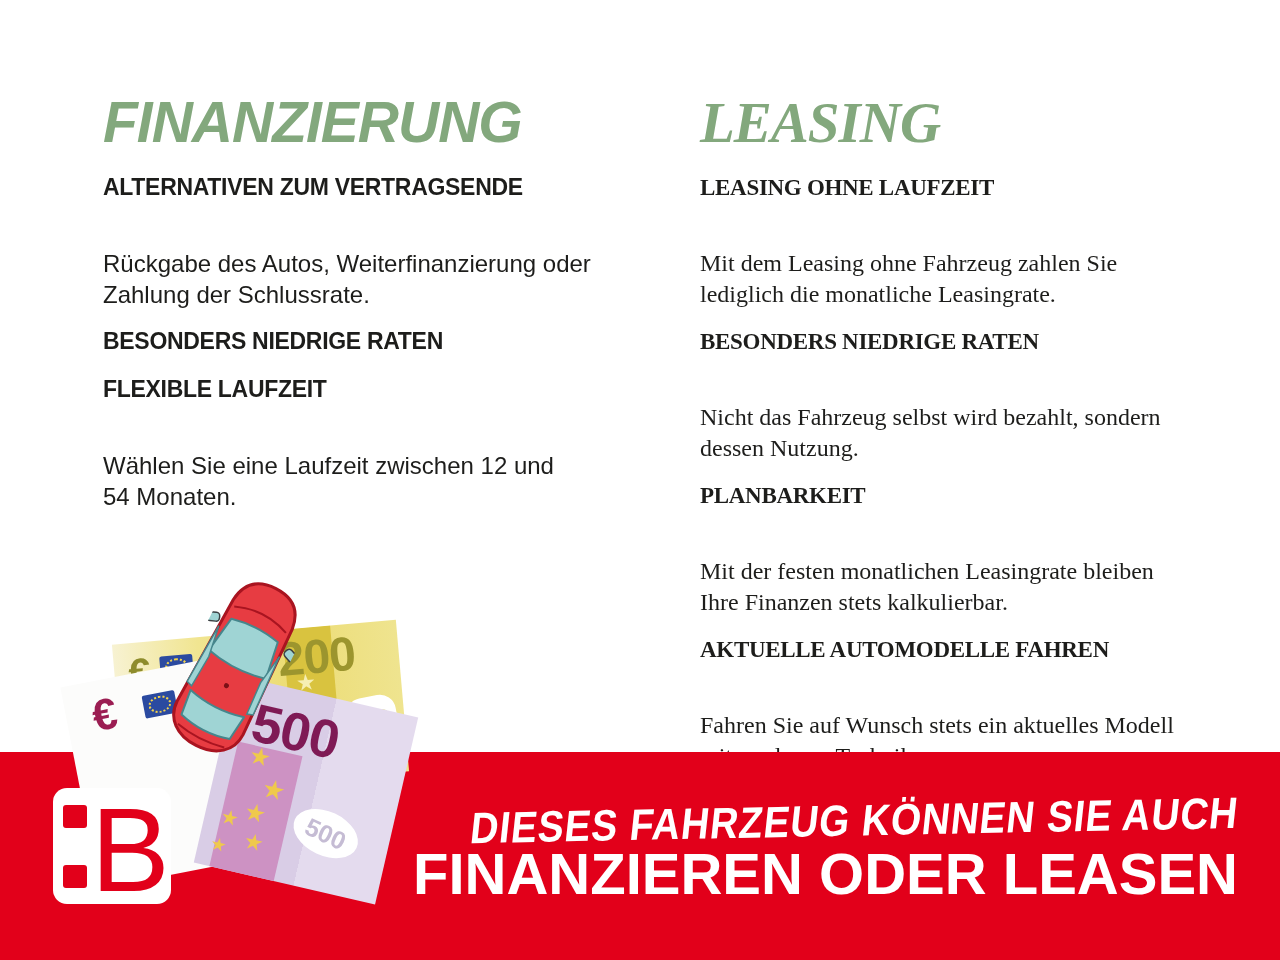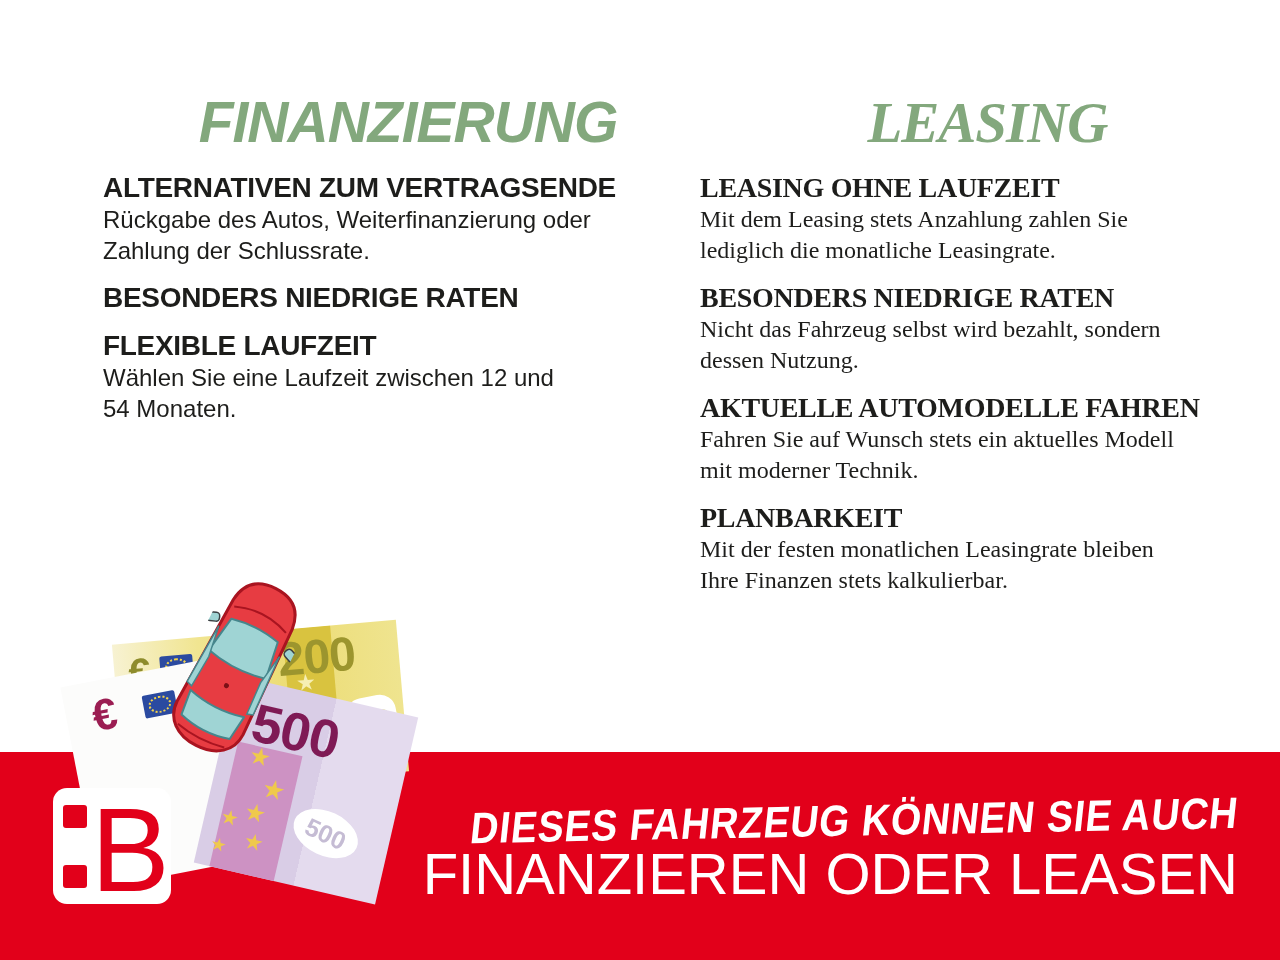--- a/index.html
+++ b/index.html
@@ -6,33 +6,33 @@
   .page{
     position:relative;width:1280px;height:960px;overflow:hidden;background:#ffffff;
     font-family:"Liberation Sans",sans-serif;color:#1d1d1b;
   }
   
   .col{position:absolute;top:94px;}
   .col-left{left:103px;width:610px;}
   .col-right{left:700px;width:575px;font-family:Liberation Serif, serif;}
   .green-heading{
     margin:0 0 20px 0;font-size:57px;line-height:1.0;font-weight:bold;font-style:italic;
-    color:#83a87d;letter-spacing:-1px;text-align:center;
+    color:#83a87d;letter-spacing:-1px;
   }
   .section{margin-bottom:15px;}
-  .section-title{font-size:28px;line-height:33px;font-weight:bold;letter-spacing:-0.3px;color:#1d1d1b;margin-top:6px;}
-  .section-body{font-size:24px;line-height:31px;color:#1d1d1b;white-space:pre-line;}
+  .section-title{font-size:23px;line-height:33px;font-weight:bold;letter-spacing:-0.3px;color:#1d1d1b;margin-top:6px;}
+  .section-body{font-size:24px;line-height:31px;color:#1d1d1b;white-space:pre-line;margin-top:44px;}
   
   .banner{position:absolute;left:0;top:752px;width:1280px;height:208px;background:#e2001a;z-index:1;}
   .banner-text{position:absolute;right:42px;top:38px;text-align:right;color:#ffffff;}
   .banner-line1{
     font-size:44px;line-height:1.05;font-weight:bold;letter-spacing:1px;
     transform:skewX(-7deg) scaleX(0.88) rotate(-1deg);transform-origin:right center;
   }
-  .banner-line2{font-size:58px;line-height:1.0;font-weight:normal;letter-spacing:0;margin-top:9px;}
+  .banner-line2{font-size:58px;line-height:1.0;font-weight:bold;letter-spacing:0;margin-top:9px;}
   
   .logo{
     position:absolute;left:53px;top:788px;width:118px;height:116px;background:#ffffff;
     border-radius:14px;z-index:6;
   }
   .logo svg{overflow:visible;display:block;}
   
   .note{position:absolute;overflow:hidden;}
   .note-200{
     left:118px;top:632px;width:285px;height:152px;transform:rotate(-5deg);z-index:2;
@@ -89,37 +89,37 @@
       <div class="section-title">FLEXIBLE LAUFZEIT</div>
       <div class="section-body">Wählen Sie eine Laufzeit zwischen 12 und
 54 Monaten.</div>
     </div>
   </div>
 
   <div class="col col-right">
     <h1 class="green-heading">LEASING</h1>
     <div class="section">
       <div class="section-title">LEASING OHNE LAUFZEIT</div>
-      <div class="section-body">Mit dem Leasing stets Anzahlung zahlen Sie
+      <div class="section-body">Mit dem Leasing ohne Fahrzeug zahlen Sie
 lediglich die monatliche Leasingrate.</div>
     </div>
     <div class="section">
       <div class="section-title">BESONDERS NIEDRIGE RATEN</div>
       <div class="section-body">Nicht das Fahrzeug selbst wird bezahlt, sondern
 dessen Nutzung.</div>
     </div>
     <div class="section">
+      <div class="section-title">PLANBARKEIT</div>
+      <div class="section-body">Mit der festen monatlichen Leasingrate bleiben
+Ihre Finanzen stets kalkulierbar.</div>
+    </div>
+    <div class="section">
       <div class="section-title">AKTUELLE AUTOMODELLE FAHREN</div>
       <div class="section-body">Fahren Sie auf Wunsch stets ein aktuelles Modell
 mit moderner Technik.</div>
-    </div>
-    <div class="section">
-      <div class="section-title">PLANBARKEIT</div>
-      <div class="section-body">Mit der festen monatlichen Leasingrate bleiben
-Ihre Finanzen stets kalkulierbar.</div>
     </div>
   </div>
 
   <div class="banner">
     <div class="banner-text">
       <div class="banner-line1">DIESES FAHRZEUG KÖNNEN SIE AUCH</div>
       <div class="banner-line2">FINANZIEREN ODER LEASEN</div>
     </div>
   </div>
 

